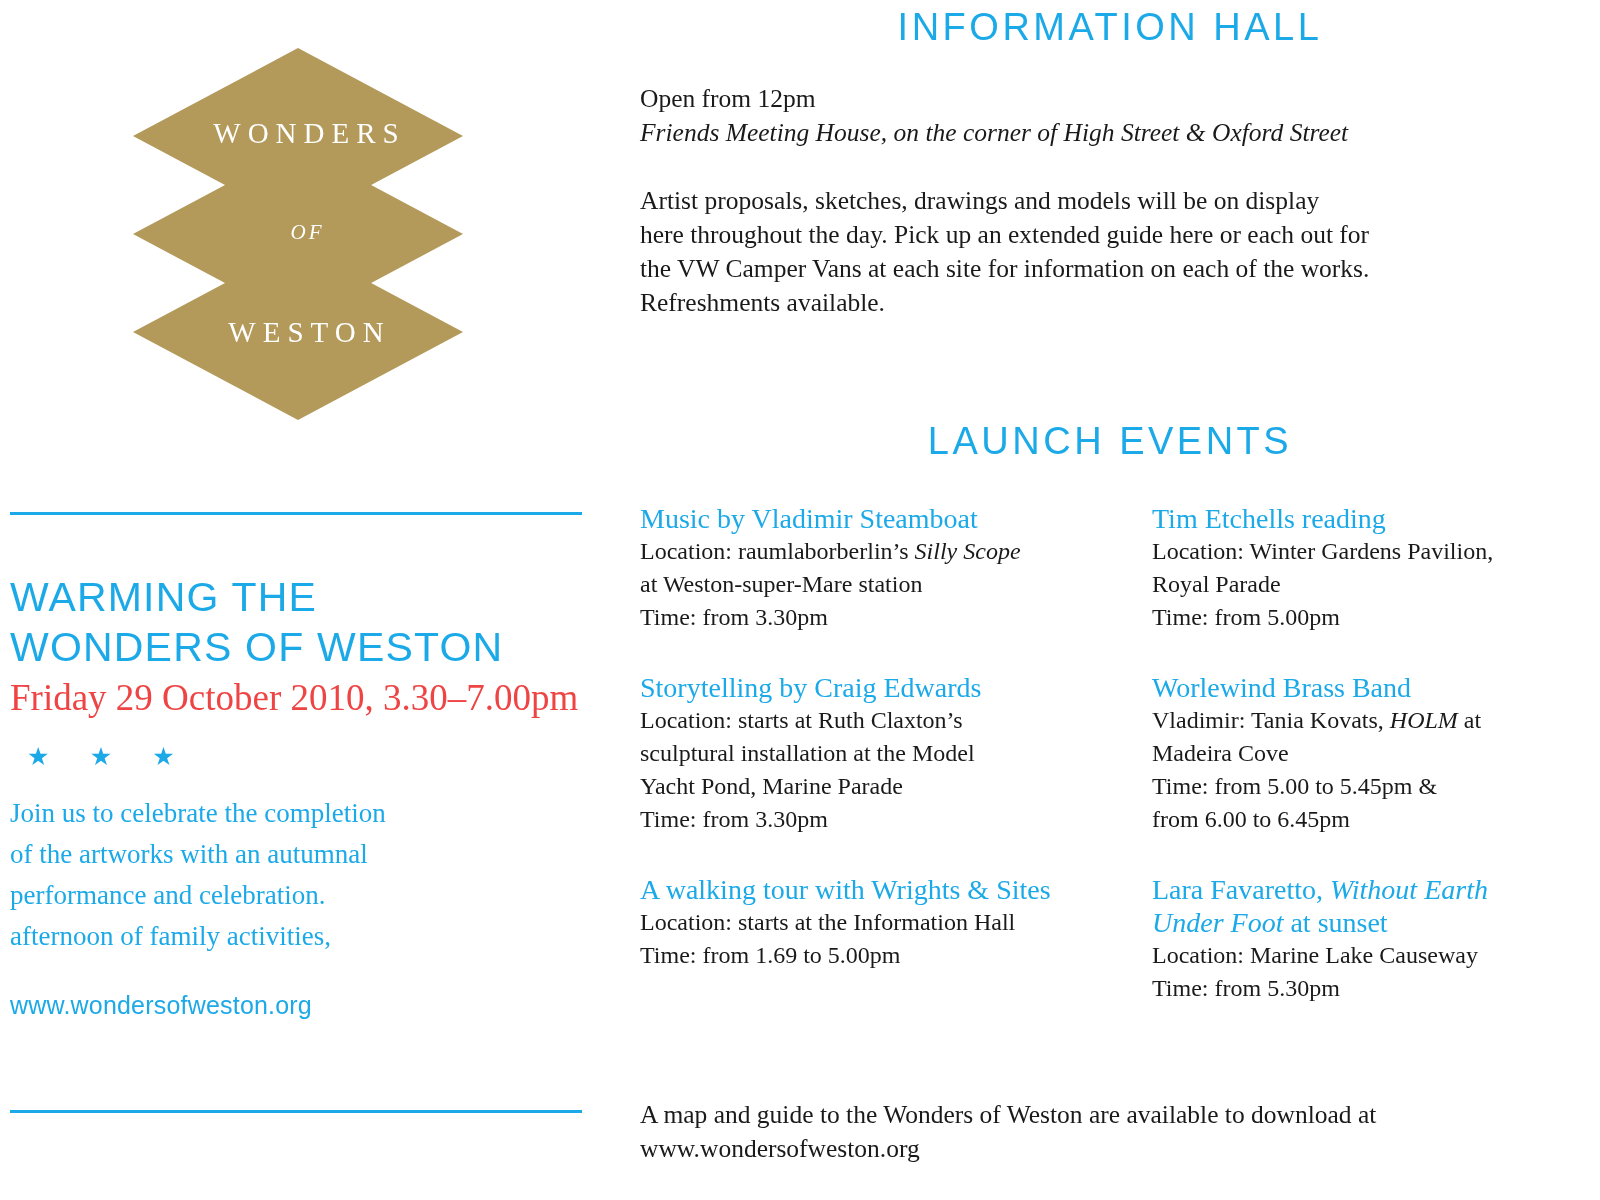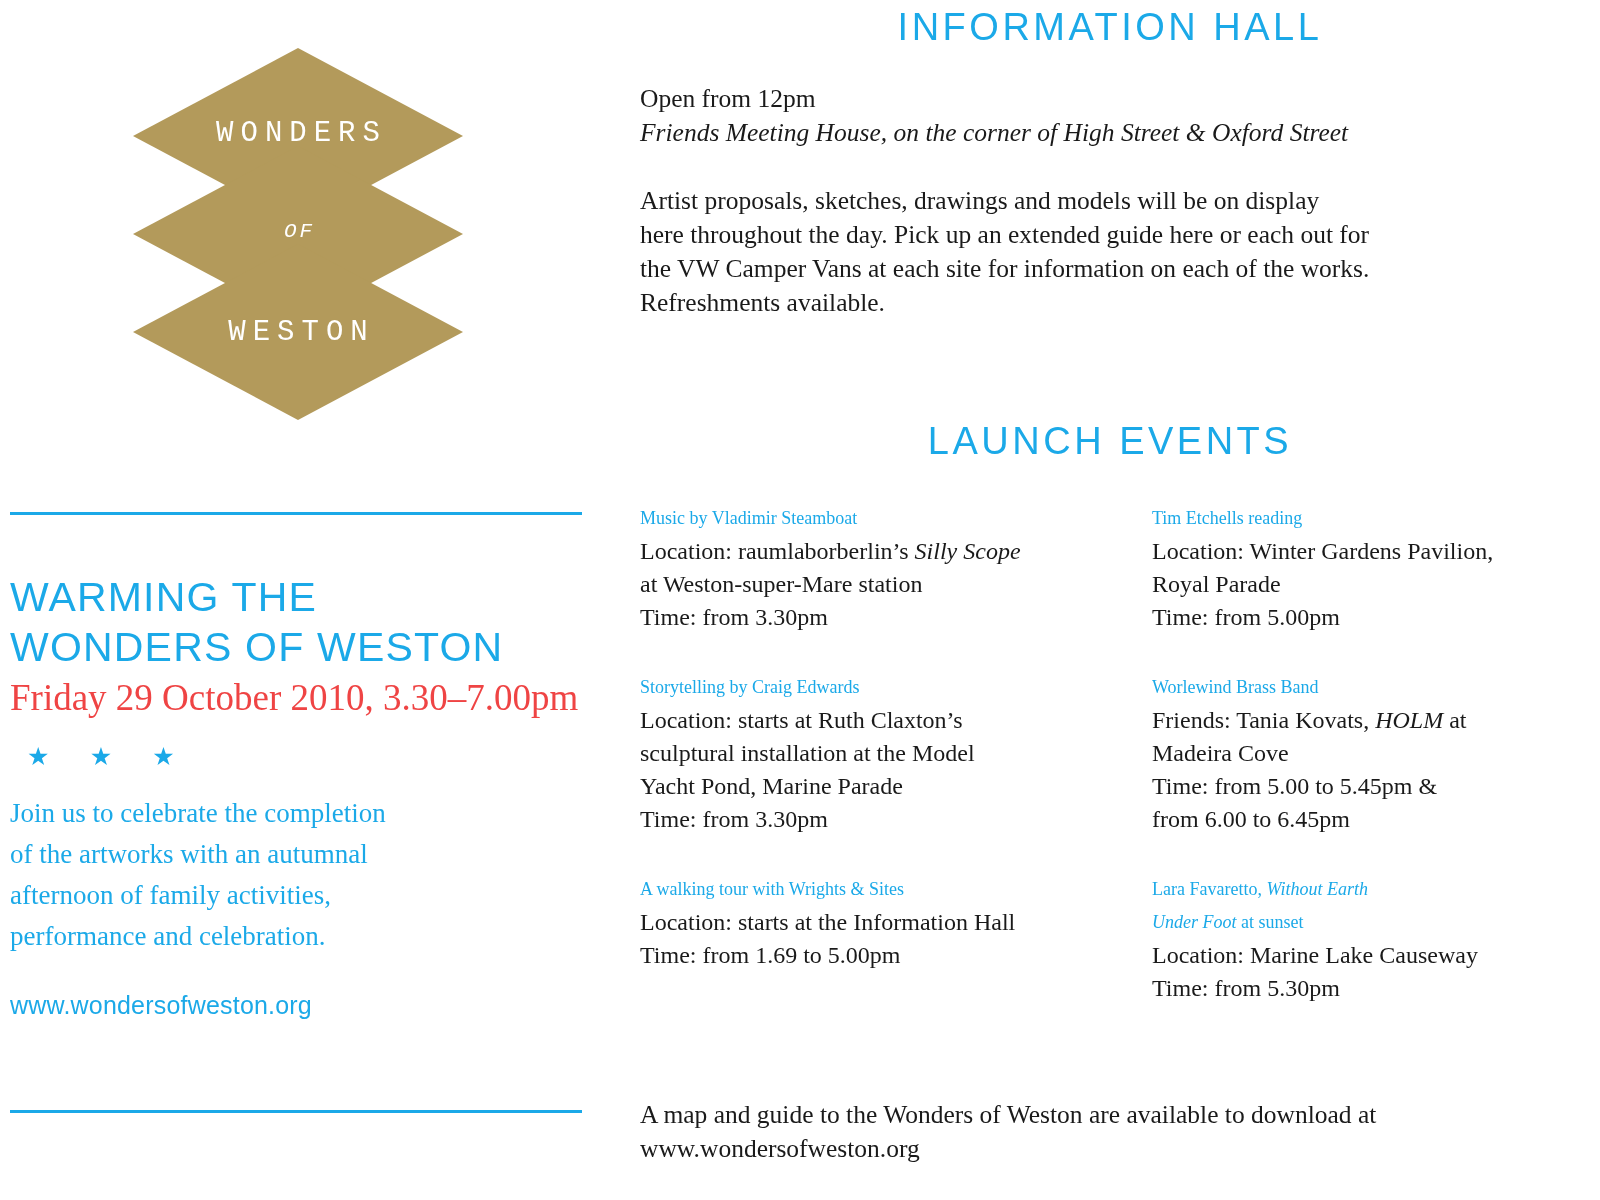--- a/index.html
+++ b/index.html
@@ -43,25 +43,25 @@
     background: #b39a5b;
     border-radius: 14px;
     transform: perspective(900px);
     clip-path: polygon(50% 0%, 100% 50%, 50% 100%, 0% 50%);
   }
   .diamond.d1 { top: 0px; }
   .diamond.d2 { top: 98px; }
   .diamond.d3 { top: 196px; }
   .logo-word {
     position: absolute;
-    left: 0;
+    left: 8px;
     width: 330px;
     text-align: center;
     color: #ffffff;
-    font-family: Liberation Mono, monospace;
+    font-family: Liberation Serif, serif;
     z-index: 5;
     white-space: nowrap;
   }
   #logo-word-wonders {
     top: 69px;
     font-size: 29px;
     letter-spacing: 7px;
     text-indent: 7px;
   }
   #logo-word-of {
@@ -190,21 +190,21 @@
     width: 470px;
   }
   #events-col-left  { left: 0px; }
   #events-col-right { left: 512px; }
 
   .event {
     margin-bottom: 37px;
   }
   .event-title {
     color: #1ba9e8;
-    font-size: 18px;
+    font-size: 28px;
     line-height: 33px;
   }
   .event-detail {
     color: #1a1a1a;
     font-size: 24px;
     line-height: 33px;
   }
 
   #footer-note {
     position: absolute;
@@ -235,22 +235,22 @@
   <div id="headline-block">
     <div id="event-title">
       <div>WARMING THE</div>
       <div>WONDERS OF WESTON</div>
     </div>
     <div id="event-date">Friday 29 October 2010, 3.30–7.00pm</div>
     <div id="stars">★ ★ ★</div>
     <div id="invite-text">
       <div>Join us to celebrate the completion</div>
       <div>of the artworks with an autumnal</div>
+      <div>performance and celebration.</div>
       <div>afternoon of family activities,</div>
-      <div>performance and celebration.</div>
     </div>
     <div id="site-url">www.wondersofweston.org</div>
   </div>
 
   <div class="rule" id="rule-bottom"></div>
 </div>
 
 <div id="right-col">
 
   <div class="section-heading" id="info-hall-heading">INFORMATION HALL</div>
@@ -299,21 +299,21 @@
 
       <div class="event">
         <div class="event-title">Tim Etchells reading</div>
         <div class="event-detail">Location: Winter Gardens Pavilion,</div>
         <div class="event-detail">Royal Parade</div>
         <div class="event-detail">Time: from 5.00pm</div>
       </div>
 
       <div class="event">
         <div class="event-title">Worlewind Brass Band</div>
-        <div class="event-detail"><span>Friends: Tania Kovats, </span><span class="it">HOLM</span><span> at</span></div>
+        <div class="event-detail"><span>Vladimir: Tania Kovats, </span><span class="it">HOLM</span><span> at</span></div>
         <div class="event-detail">Madeira Cove</div>
         <div class="event-detail">Time: from 5.00 to 5.45pm &amp;</div>
         <div class="event-detail">from 6.00 to 6.45pm</div>
       </div>
 
       <div class="event">
         <div class="event-title"><span>Lara Favaretto, </span><span class="it">Without Earth</span></div>
         <div class="event-title"><span class="it">Under Foot</span><span> at sunset</span></div>
         <div class="event-detail">Location: Marine Lake Causeway</div>
         <div class="event-detail">Time: from 5.30pm</div>

